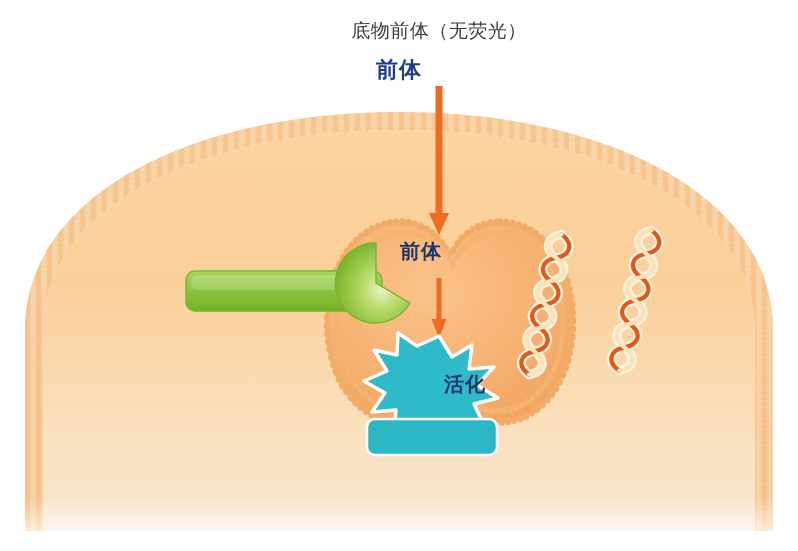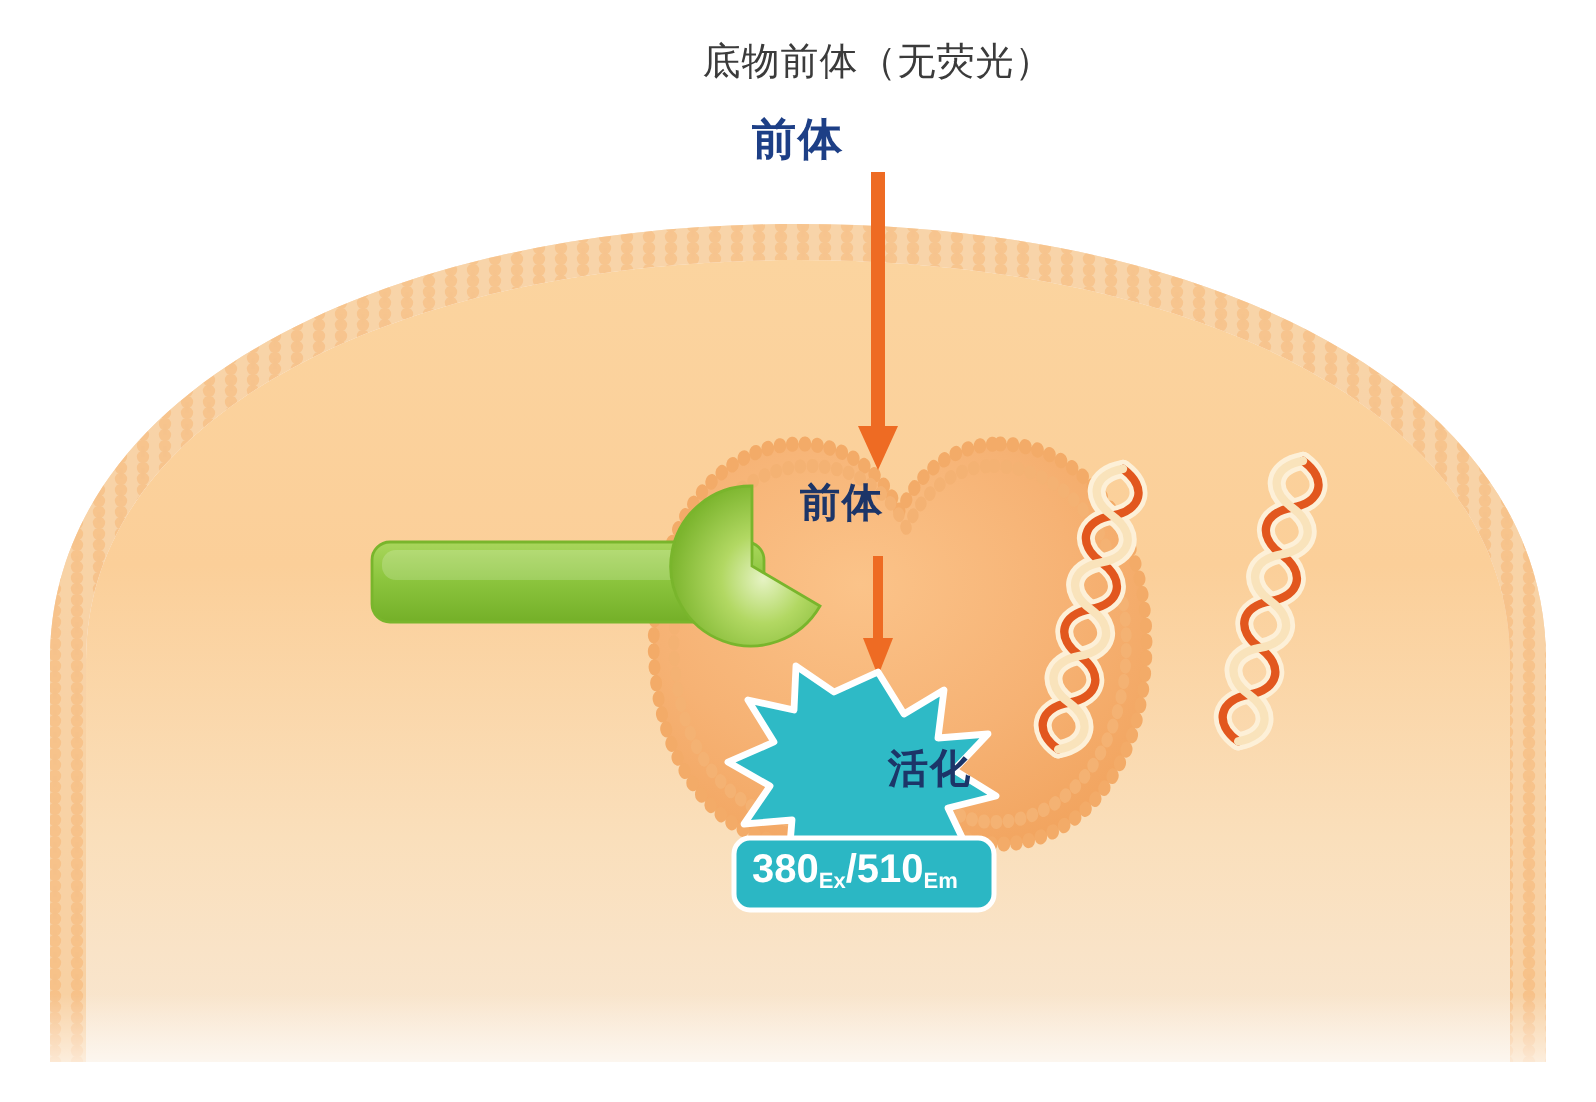--- a/index.html
+++ b/index.html
@@ -203,15 +203,14 @@
 
   <div class="txt" id="title">底物前体（无荧光）</div>
 
   <div class="txt" id="precursor-top">前体</div>
 
   <div class="txt" id="precursor-mid">前体</div>
 
 
   <div class="txt" id="activated-label">活化</div>
 
-  <div class="txt" id="ex-em-label"><span>380</span><sub>Ex</sub><span>/510</span><sub>Em</sub></div>
 
 </div>
 
 </body></html>

